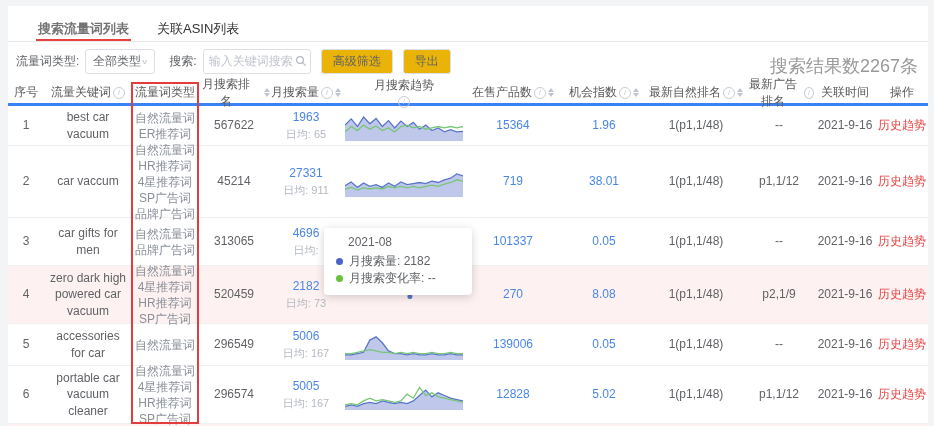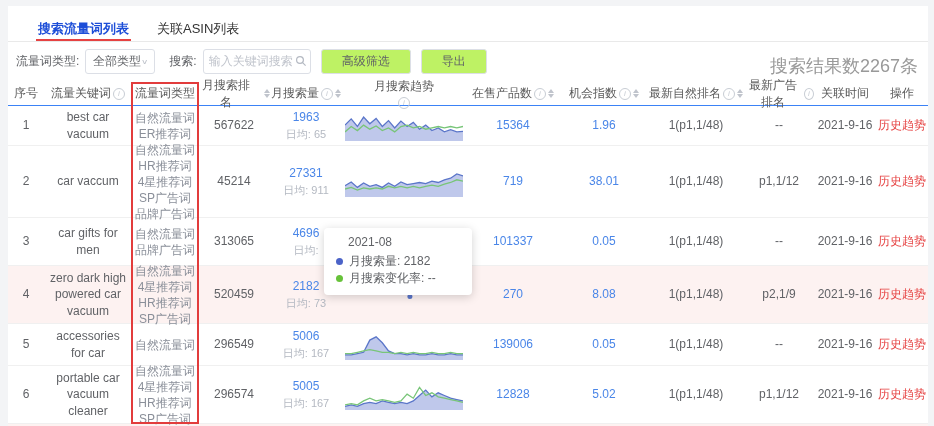--- a/index.html
+++ b/index.html
@@ -2,37 +2,37 @@
 <html><head>
 <meta charset="utf-8">
 <style>
   * { margin:0; padding:0; box-sizing:border-box; }
   html,body { width:934px; height:426px; background:#f3f4f6; font-family:"Liberation Sans","DejaVu Sans",sans-serif; overflow:hidden; }
   .card { position:absolute; left:8px; top:6px; width:920px; height:420px; background:#fff; }
 
   
   .tabs { display:flex; gap:24px; padding:10px 0 0 28px; border-bottom:1px solid #e9e9e9; height:36px; }
   .tab { font-size:13px; color:#333; padding:4px 2px 9px; cursor:pointer; }
-  .tab.active { color:#1d4ed8; font-weight:bold; border-bottom:2px solid #e64242; }
+  .tab.active { color:#737373; font-weight:bold; border-bottom:2px solid #e64242; }
 
   
   .filterbar { display:flex; align-items:center; height:38px; padding-left:6px; font-size:12px; color:#606266; position:relative; }
   .flabel { margin:0 6px 0 2px; }
   .select { width:70px; height:25px; border:1px solid #dcdfe6; border-radius:3px; display:flex; align-items:center; justify-content:flex-end; padding:0 6px; color:#606266; background:#fff; cursor:pointer; }
   .select .chev { color:#c0c4cc; font-size:10px; transform:scaleY(0.7); }
   .searchbox { width:108px; height:25px; border:1px solid #dcdfe6; border-radius:3px; display:flex; align-items:center; padding:0 5px; background:#fff; }
   .searchbox input { border:none; outline:none; width:86px; font-size:12px; color:#606266; font-family:inherit; }
   .searchbox input::placeholder { color:#c0c4cc; }
-  .btn { height:25px; border:1px solid #dcdfe6; border-radius:3px; background:#bef264; color:#606266; font-size:12px; padding:0 20px; margin-left:10px; cursor:pointer; font-family:inherit; }
+  .btn { height:25px; border:1px solid #dcdfe6; border-radius:3px; background:#eab308; color:#606266; font-size:12px; padding:0 11px; margin-left:10px; cursor:pointer; font-family:inherit; }
   .result-count { position:absolute; right:10px; top:12px; color:#999; font-size:18px; }
 
   
   .tablewrap { position:relative; margin-top:2px; }
   .thead, .trow { display:flex; align-items:center; }
-  .thead { height:24px; border-bottom:1px solid #3b82f6; color:#5a5a5a; font-size:12px; }
+  .thead { height:24px; border-bottom:3px solid #3b82f6; color:#5a5a5a; font-size:12px; }
   .trow { border-bottom:1px solid #f0f0f0; font-size:12px; color:#606266; }
   .trow.hl { background:#fdf2f1; }
   .cell { display:flex; flex-direction:column; align-items:center; justify-content:center; text-align:center; line-height:1.35; }
   .hcell { flex-direction:row; gap:2px; }
   .c0{width:36px;} .c1{width:88px;} .c2{width:66px;} .c3{width:72px;gap:10px;} .c4{width:72px;}
   .c5{width:124px;flex-direction:column;} .c6{width:94px;} .c7{width:88px;} .c8{width:96px;justify-content:center;} .c9{width:70px;}
   .c10{width:62px;} .c11{width:52px;}
   .rows .trow:nth-child(1){height:40px;}
   .rows .trow:nth-child(2){height:72px;}
   .rows .trow:nth-child(3){height:48px;}

